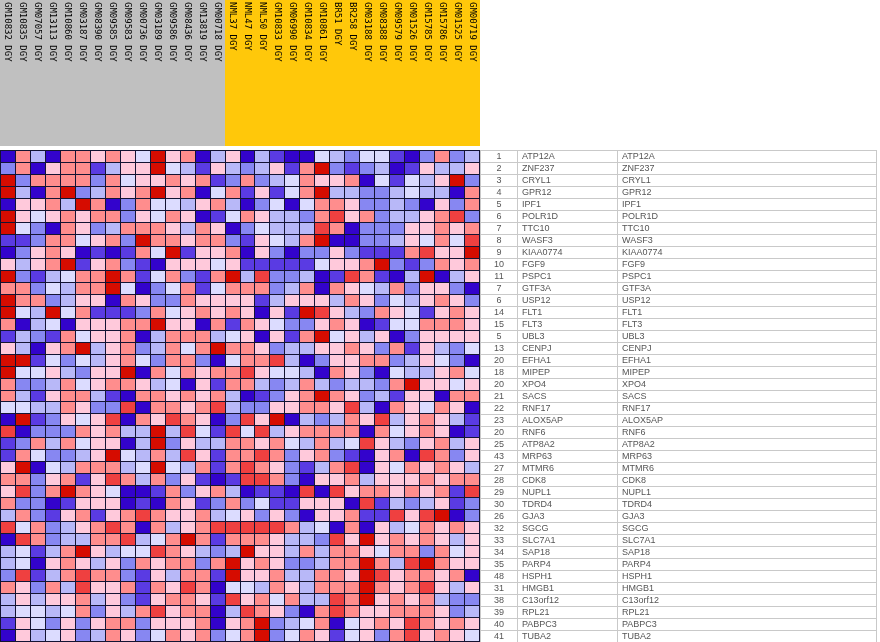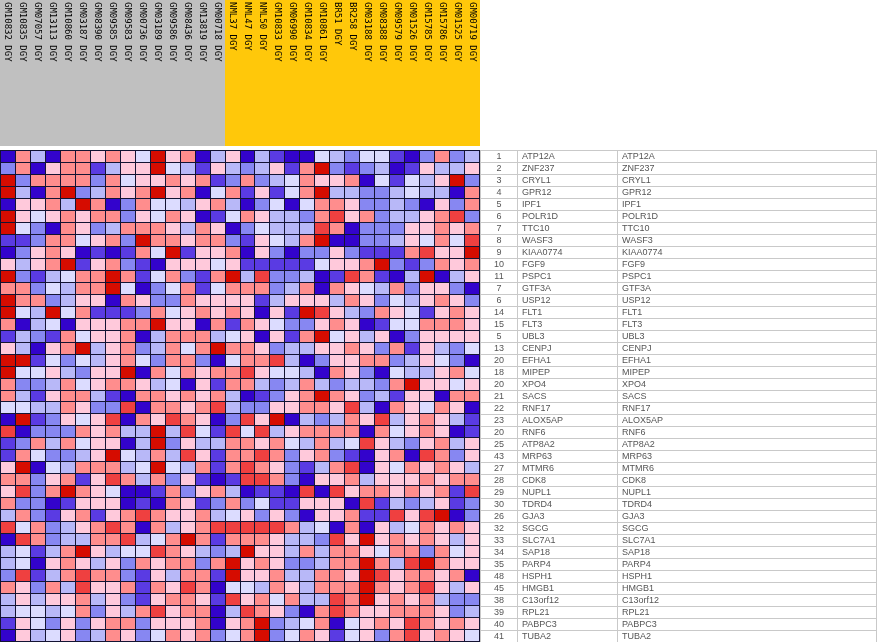--- a/index.html
+++ b/index.html
@@ -1563,21 +1563,21 @@
         <div class="t-cell t-num">35</div>
         <div class="t-cell t-feat">PARP4</div>
         <div class="t-cell t-sym">PARP4</div>
       </div>
       <div class="t-row">
         <div class="t-cell t-num">48</div>
         <div class="t-cell t-feat">HSPH1</div>
         <div class="t-cell t-sym">HSPH1</div>
       </div>
       <div class="t-row">
-        <div class="t-cell t-num">45</div>
+        <div class="t-cell t-num">31</div>
         <div class="t-cell t-feat">HMGB1</div>
         <div class="t-cell t-sym">HMGB1</div>
       </div>
       <div class="t-row">
         <div class="t-cell t-num">38</div>
         <div class="t-cell t-feat">C13orf12</div>
         <div class="t-cell t-sym">C13orf12</div>
       </div>
       <div class="t-row">
         <div class="t-cell t-num">39</div>

